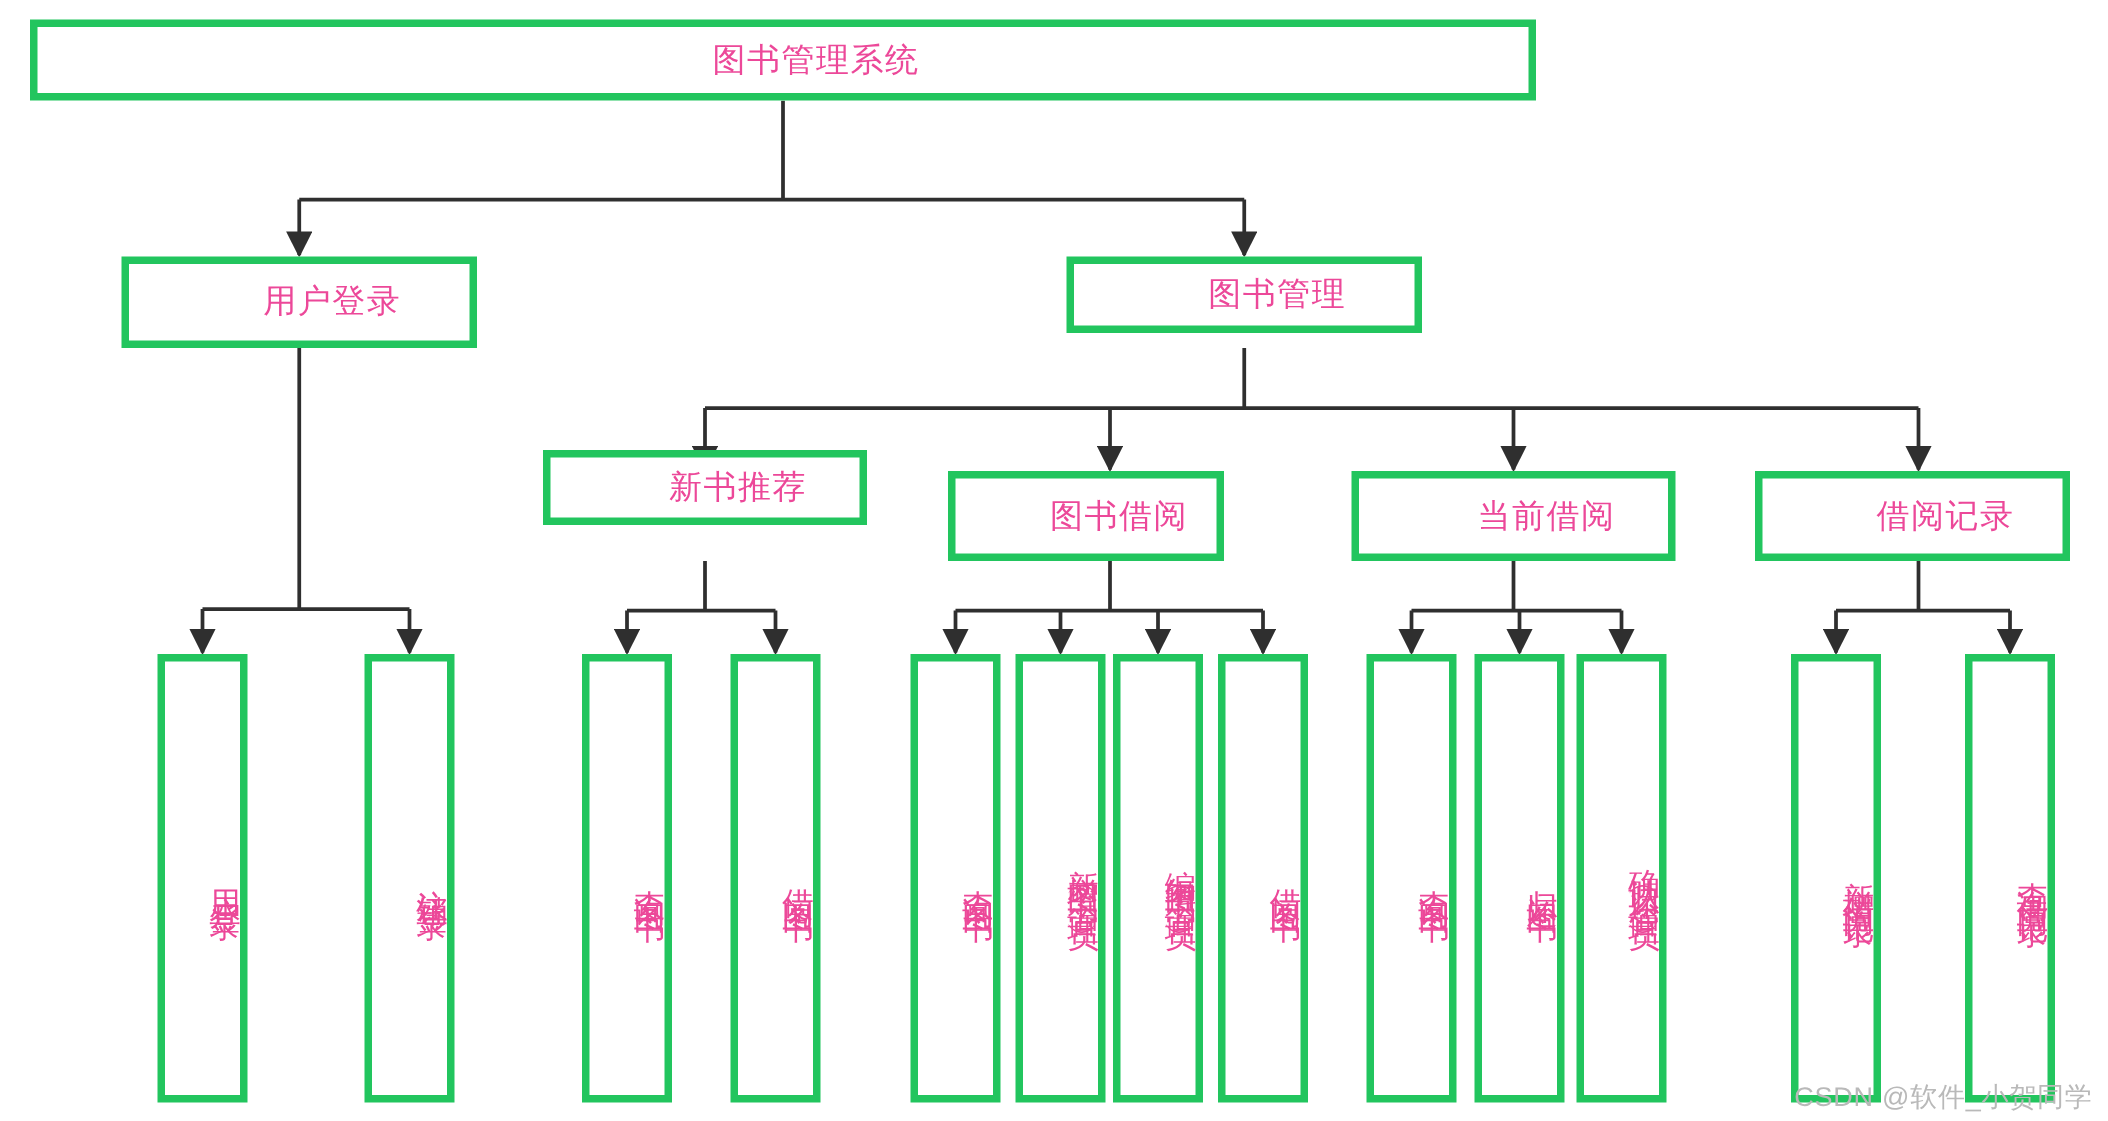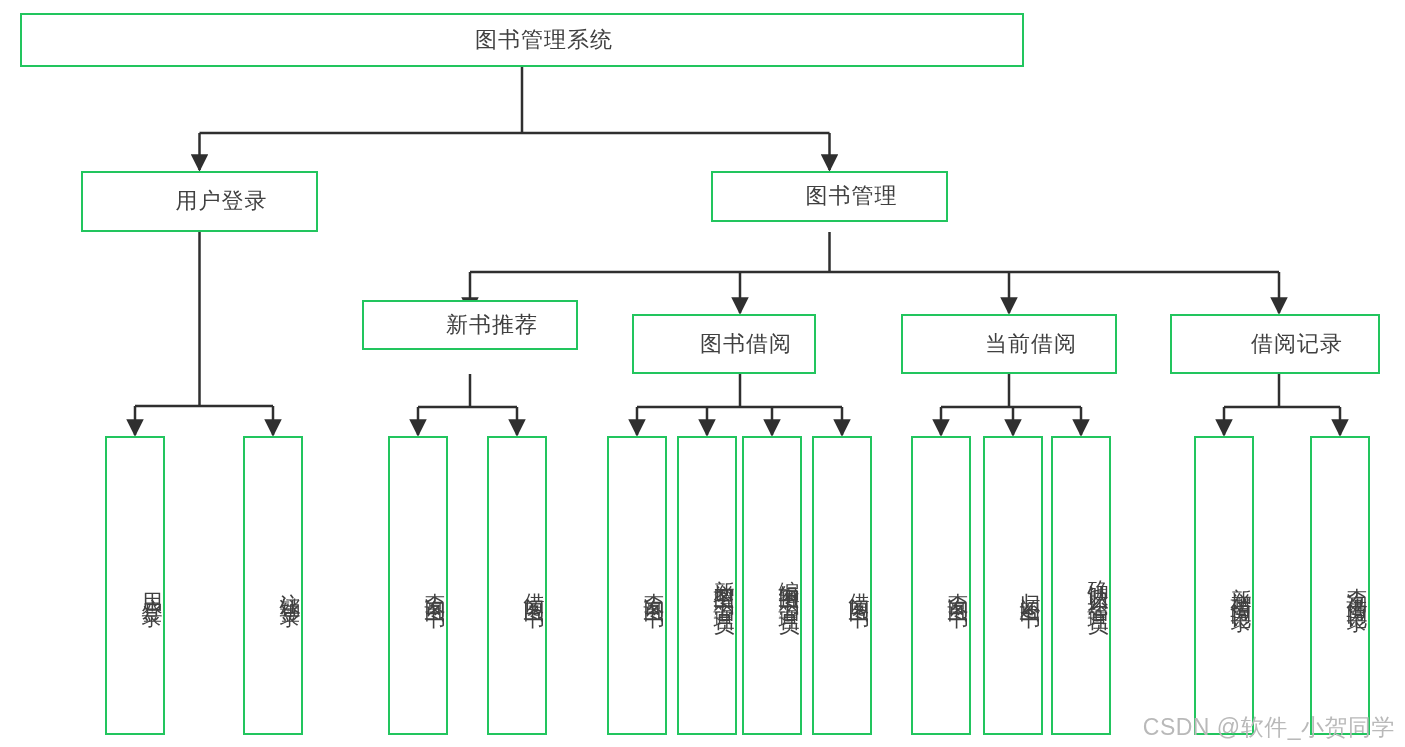--- a/index.html
+++ b/index.html
@@ -15,25 +15,25 @@
     position: relative;
     width: 1405px;
     height: 747px;
     background: #ffffff;
     overflow: hidden;
   }
   .node {
     position: absolute;
     box-sizing: border-box;
     background: #ffffff;
-    border: 2px solid #22c55e;
+    border: 5px solid #22c55e;
     display: flex;
     align-items: center;
     justify-content: center;
-    color: #404040;
+    color: #ec4899;
     padding-left: 44px;
   }
   .node.horiz {
     font-size: 22px;
     letter-spacing: 1px;
     line-height: 1.2;
   }
   .node.vert {
     writing-mode: vertical-rl;
     text-orientation: upright;
@@ -59,21 +59,21 @@
     left: 0;
     top: 0;
     width: 1405px;
     height: 747px;
     pointer-events: none;
   }
   #watermark {
     position: absolute;
     right: 10px;
     bottom: 4px;
-    font-size: 23px;
+    font-size: 18px;
     color: #b9b9b9;
     letter-spacing: 0.5px;
     white-space: nowrap;
   }
 </style>
 </head>
 <body>
 
 <div id="canvas">
 

